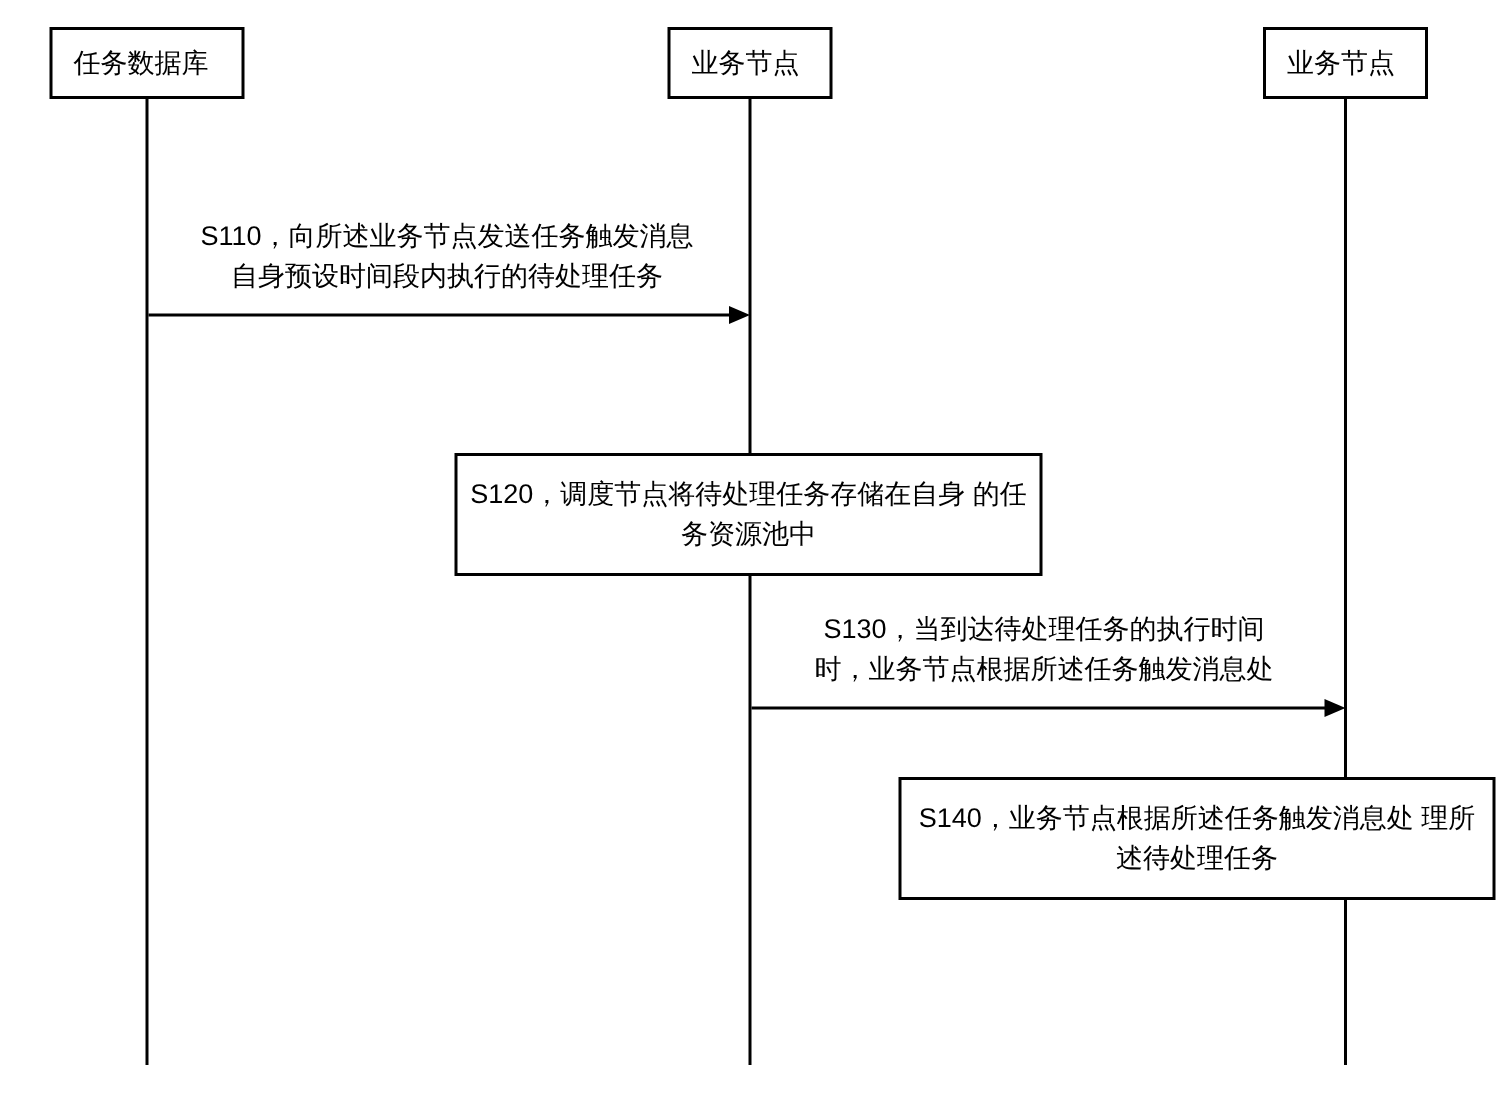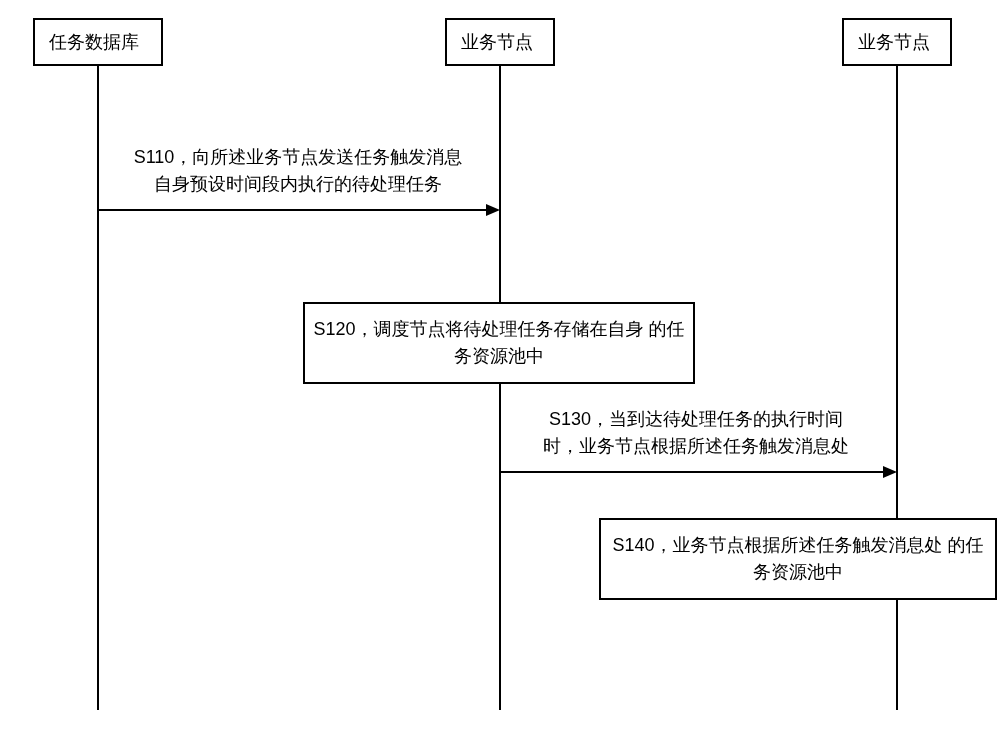--- a/index.html
+++ b/index.html
@@ -78,13 +78,13 @@
 
 <div class="note-box" style="left:303px; top:302px; width:392px;">S120，调度节点将待处理任务存储在自身
 的任务资源池中</div>
 
 <div class="msg-label" style="left:511px; top:406px; width:370px;">S130，当到达待处理任务的执行时间
 时，业务节点根据所述任务触发消息处</div>
 <div class="arrow-line" style="left:501px; top:471px; width:385px;"></div>
 <div class="arrow-head-right" style="left:883px; top:466px;"></div>
 
 <div class="note-box" style="left:599px; top:518px; width:398px;">S140，业务节点根据所述任务触发消息处
-的任务资源池中</div>
+理所述待处理任务</div>
 
 </body></html>

